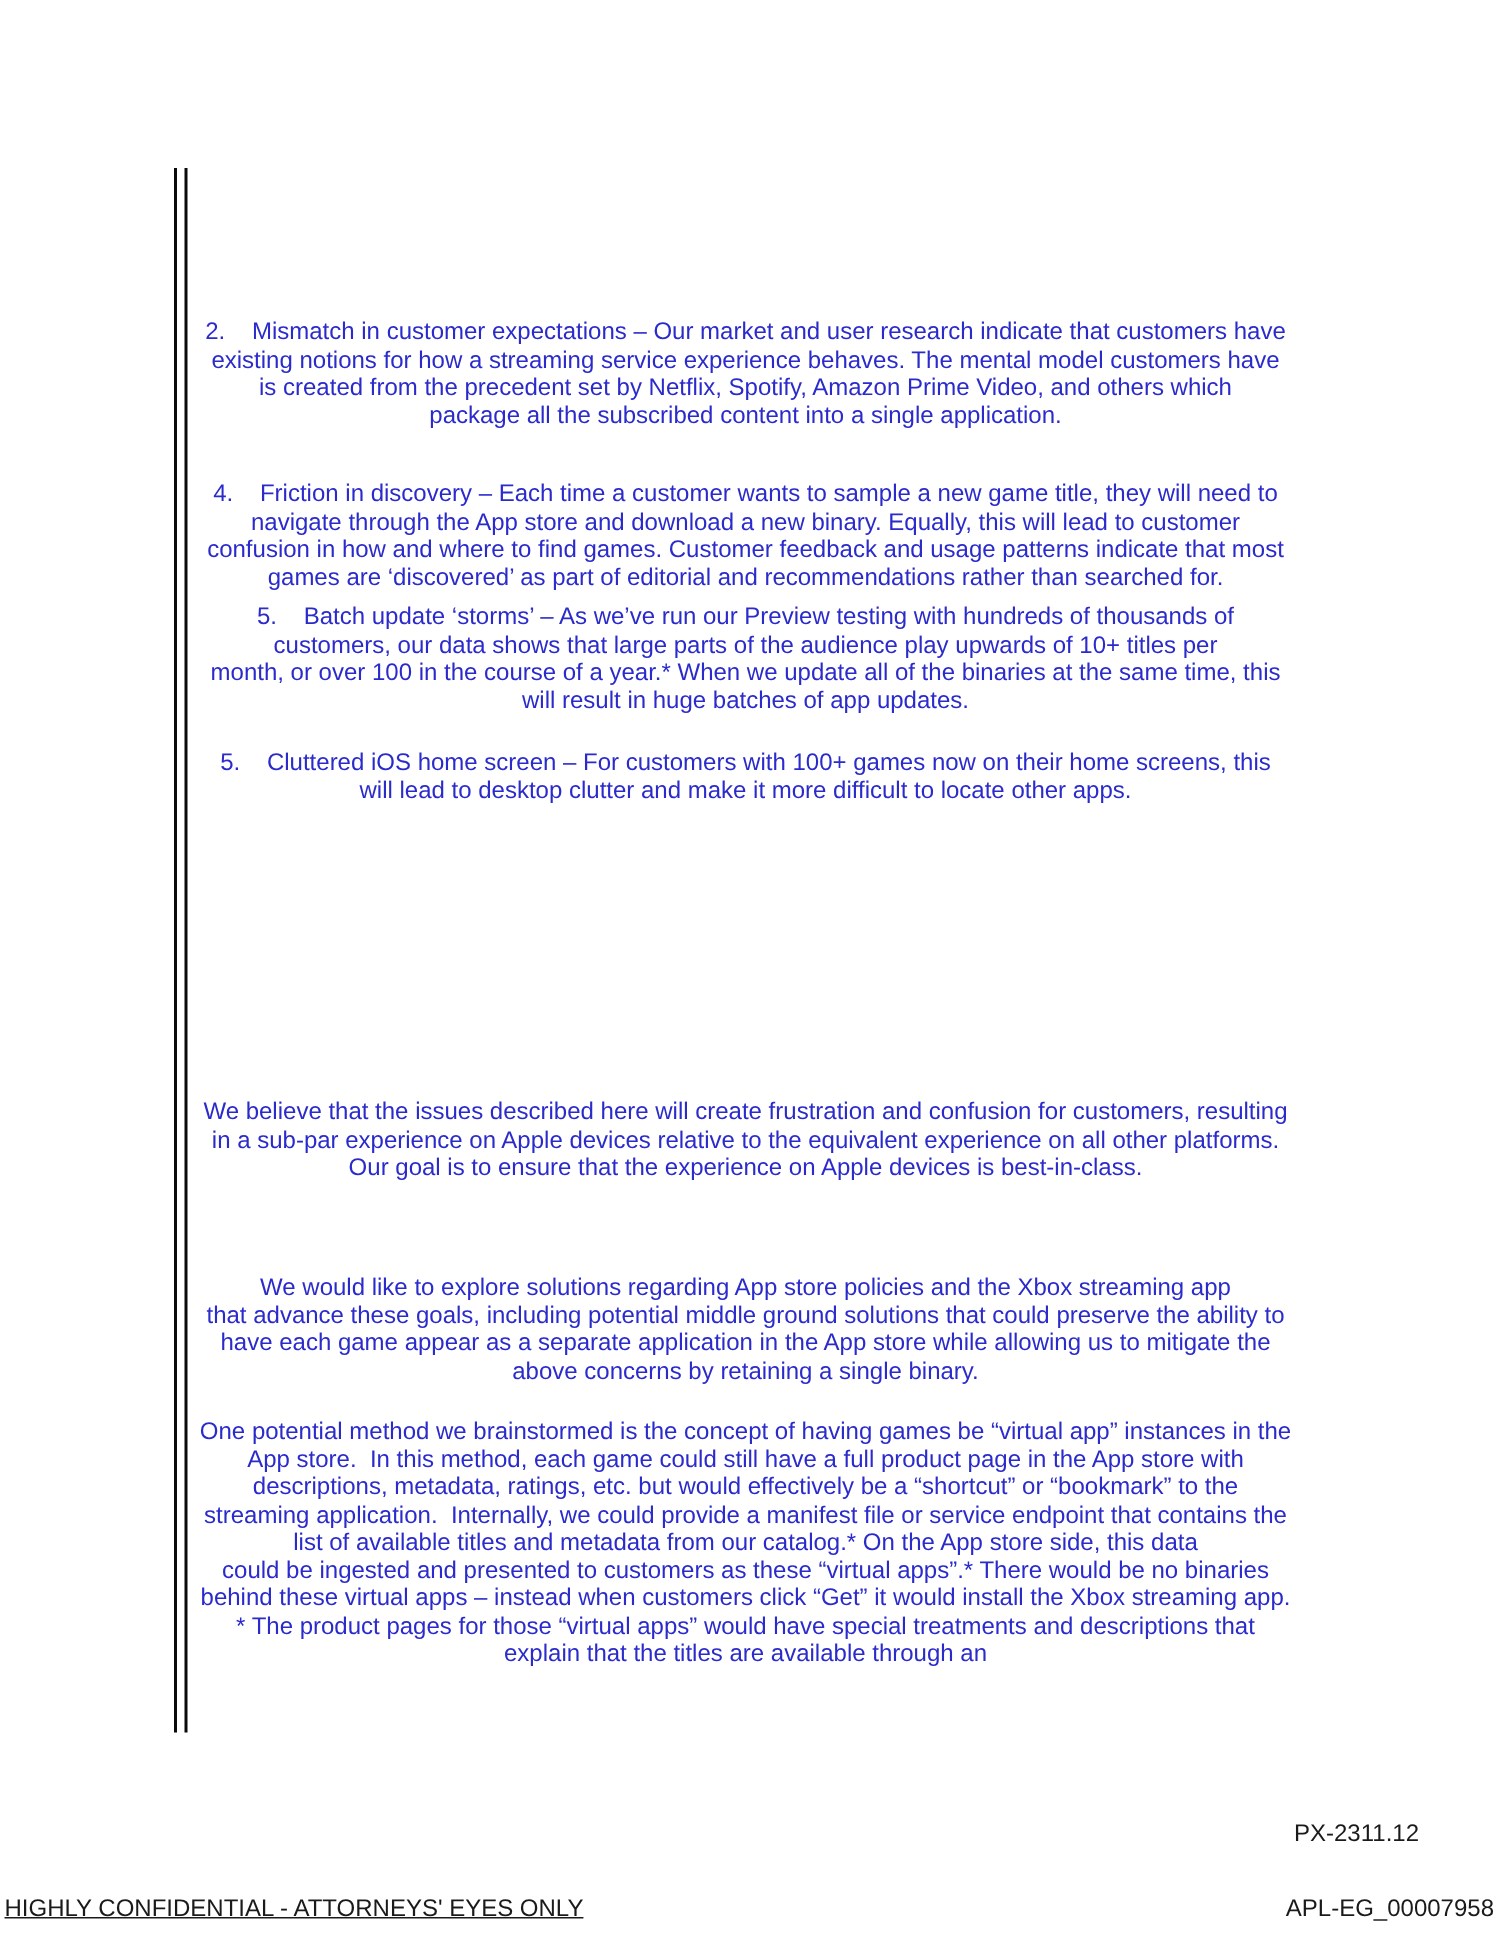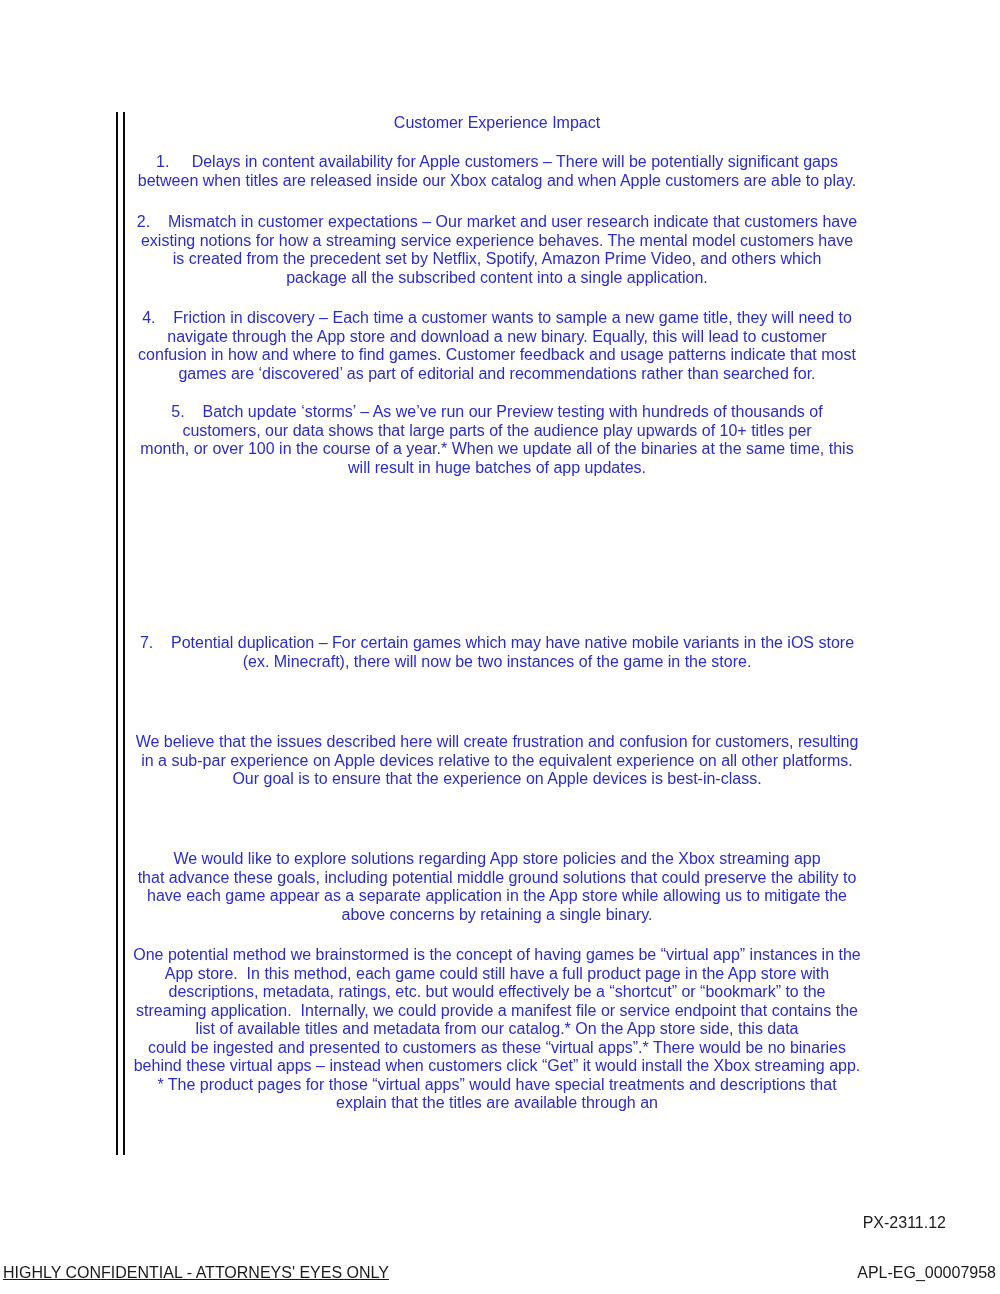--- a/index.html
+++ b/index.html
@@ -47,38 +47,35 @@
   .footer-right { top: 1264px; right: 4px; }
 </style>
 </head>
 <body>
 
 <div class="page">
 
   <div class="rule rule-outer"></div>
   <div class="rule rule-inner"></div>
 
-  <div class="txt" style="top:114px">Customer Experience Impact</div>
 
-  <div class="txt" style="top:153px">1.&nbsp;&nbsp;&nbsp;&nbsp;&nbsp;Delays in content availability for Apple customers – There will be potentially significant gaps
-between when titles are released inside our Xbox catalog and when Apple customers are able to play.</div>
   <div class="txt" style="top:213px">2.&nbsp;&nbsp;&nbsp;&nbsp;Mismatch in customer expectations – Our market and user research indicate that customers have
 existing notions for how a streaming service experience behaves. The mental model customers have
 is created from the precedent set by Netflix, Spotify, Amazon Prime Video, and others which
 package all the subscribed content into a single application.</div>
-  <div class="txt" style="top:309px">4.&nbsp;&nbsp;&nbsp;&nbsp;Friction in discovery – Each time a customer wants to sample a new game title, they will need to
+  <div class="txt" style="top:321px">4.&nbsp;&nbsp;&nbsp;&nbsp;Friction in discovery – Each time a customer wants to sample a new game title, they will need to
 navigate through the App store and download a new binary. Equally, this will lead to customer
 confusion in how and where to find games. Customer feedback and usage patterns indicate that most
 games are ‘discovered’ as part of editorial and recommendations rather than searched for.</div>
   <div class="txt" style="top:403px">5.&nbsp;&nbsp;&nbsp;&nbsp;Batch update ‘storms’ – As we’ve run our Preview testing with hundreds of thousands of
 customers, our data shows that large parts of the audience play upwards of 10+ titles per
 month, or over 100 in the course of a year.* When we update all of the binaries at the same time, this
 will result in huge batches of app updates.</div>
-  <div class="txt" style="top:634px">7.&nbsp;&nbsp;&nbsp;&nbsp;Potential duplication – For certain games which may have native mobile variants in the iOS store
-(ex. Minecraft), there will now be two instances of the game in the store.</div>
+  <div class="txt" style="top:500px">5.&nbsp;&nbsp;&nbsp;&nbsp;Cluttered iOS home screen – For customers with 100+ games now on their home screens, this
+will lead to desktop clutter and make it more difficult to locate other apps.</div>
 
   <div class="txt" style="top:850px">We would like to explore solutions regarding App store policies and the Xbox streaming app
 that advance these goals, including potential middle ground solutions that could preserve the ability to
 have each game appear as a separate application in the App store while allowing us to mitigate the
 above concerns by retaining a single binary.</div>
   <div class="txt" style="top:733px">We believe that the issues described here will create frustration and confusion for customers, resulting
 in a sub-par experience on Apple devices relative to the equivalent experience on all other platforms.
 Our goal is to ensure that the experience on Apple devices is best-in-class.</div>
   <div class="txt" style="top:946px">One potential method we brainstormed is the concept of having games be “virtual app” instances in the
 App store.&nbsp; In this method, each game could still have a full product page in the App store with

